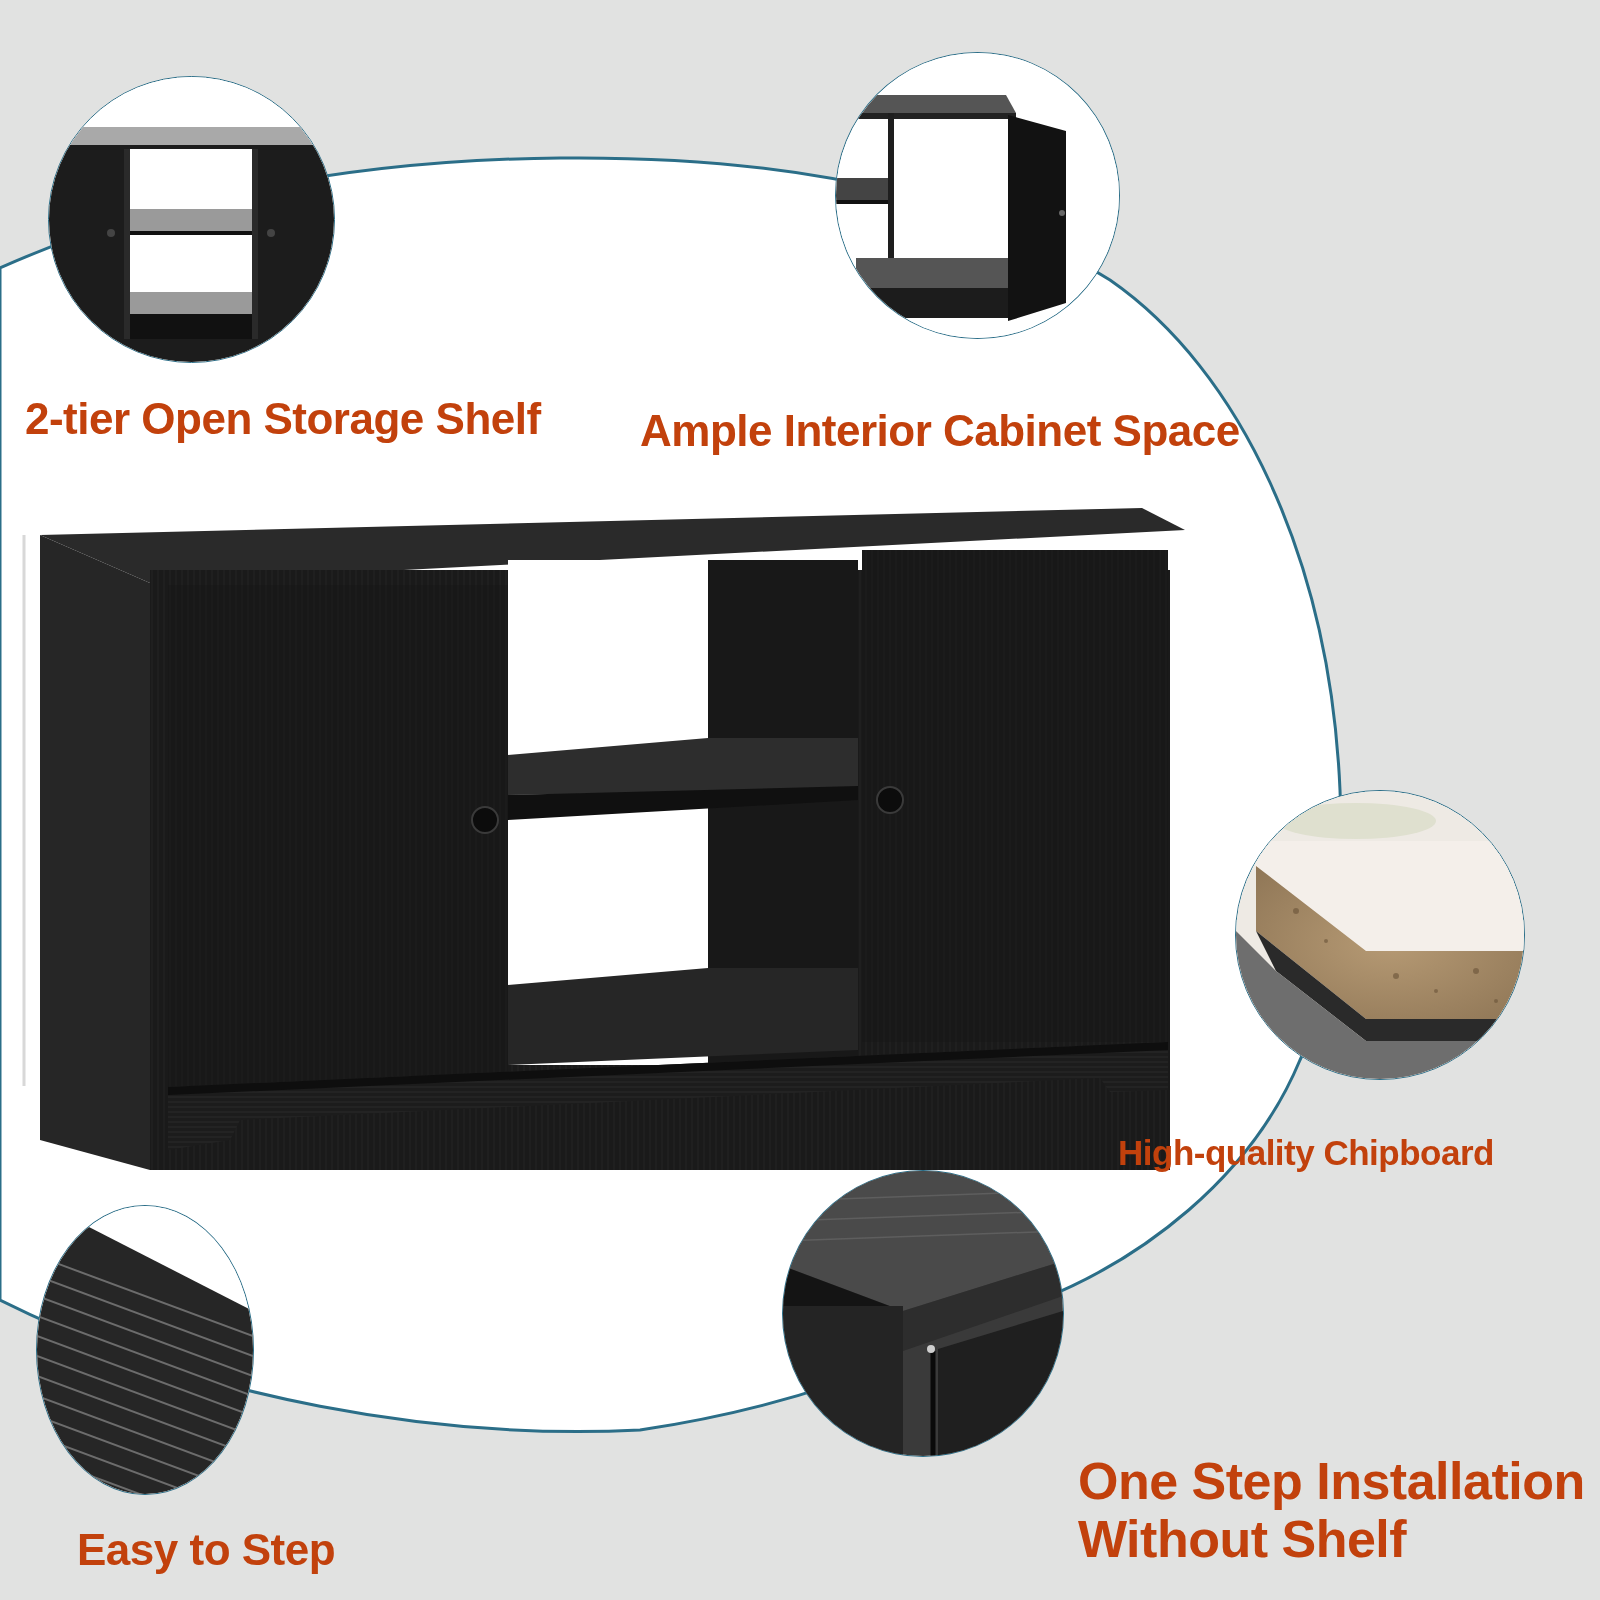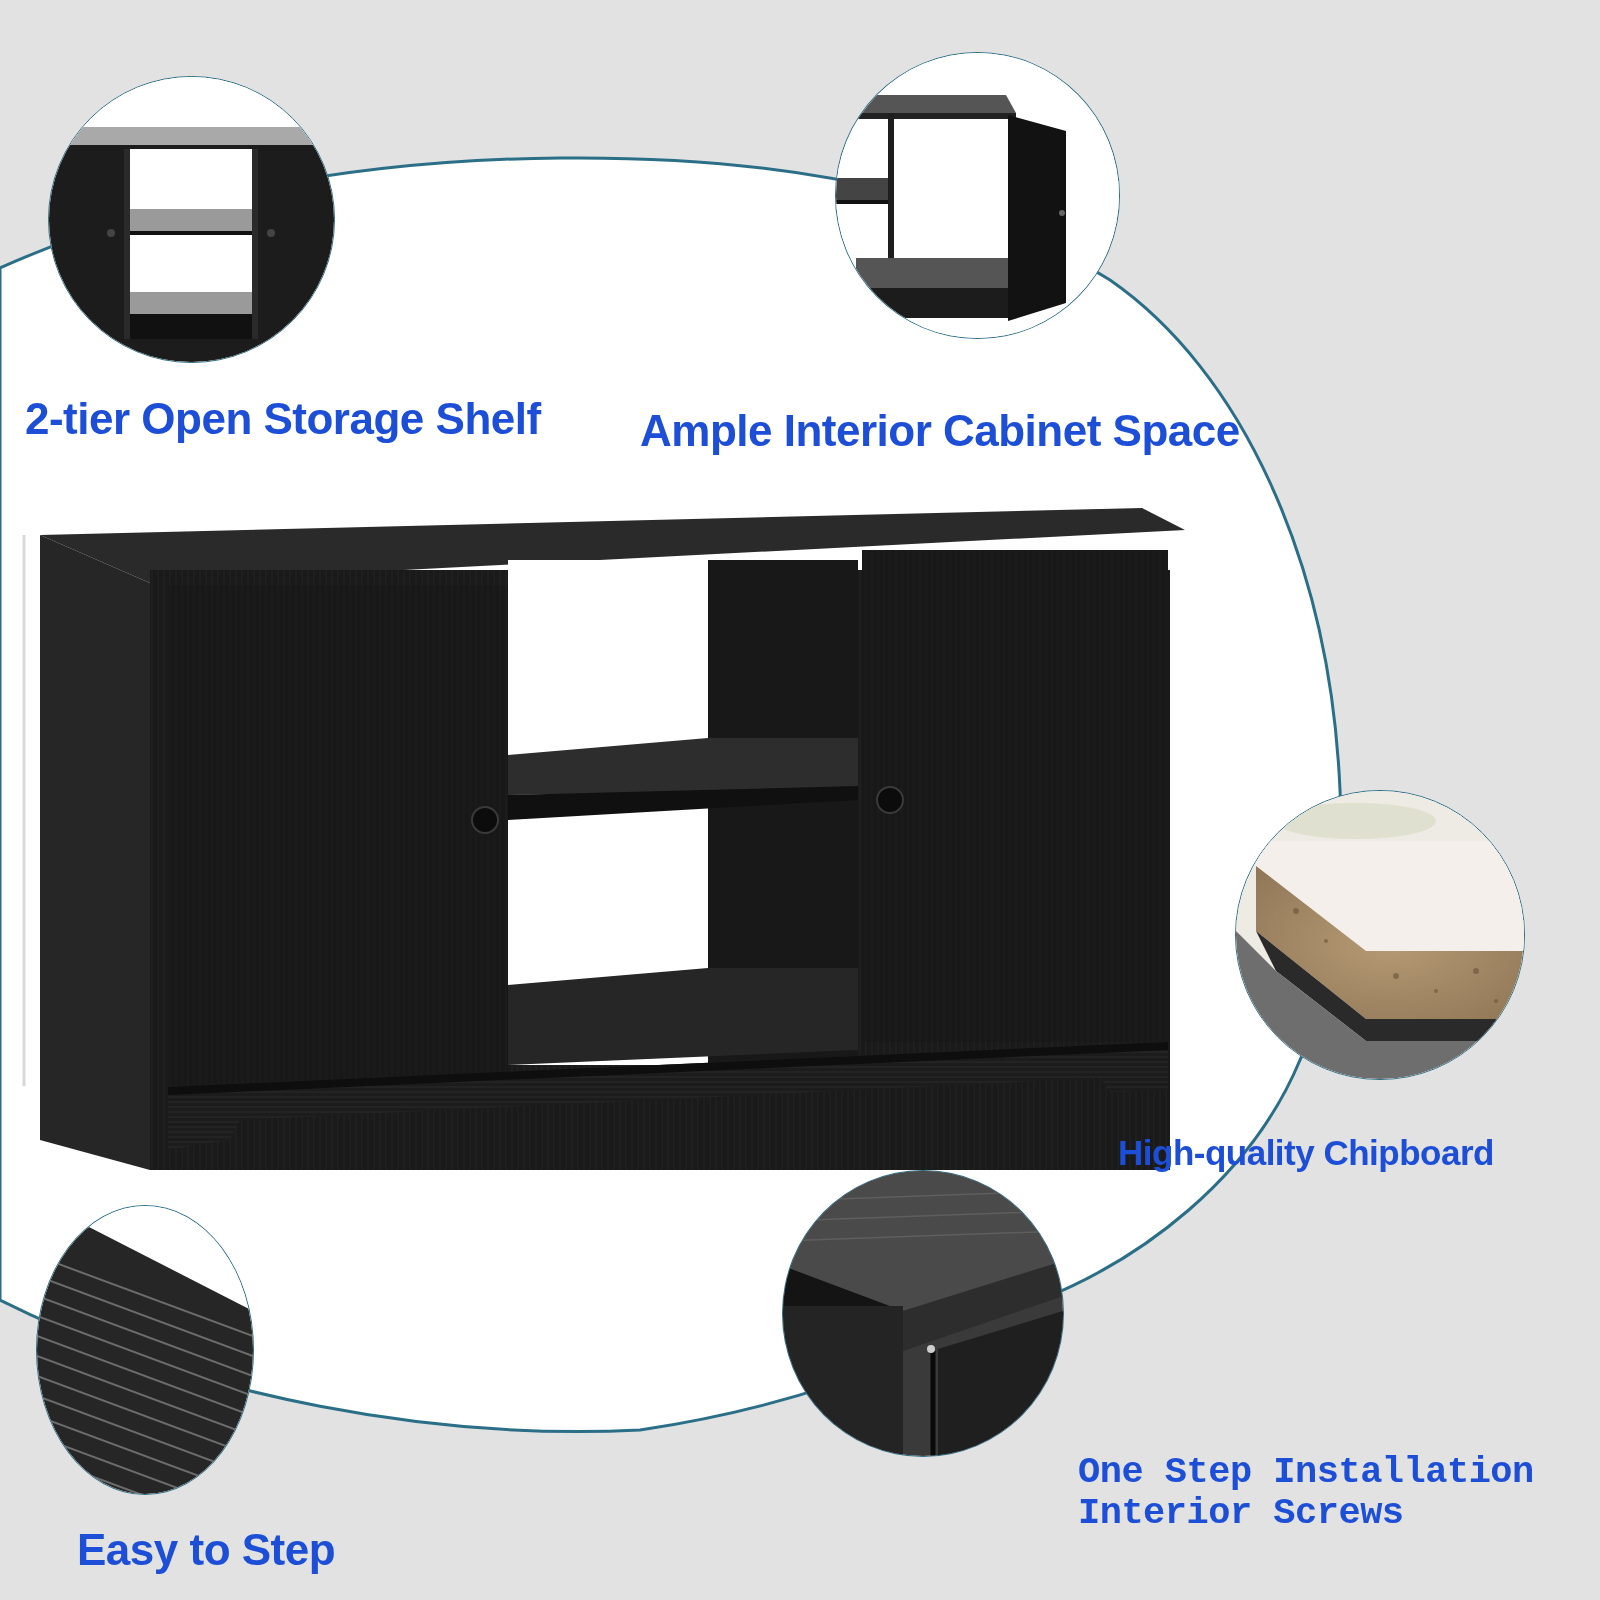--- a/index.html
+++ b/index.html
@@ -1,19 +1,19 @@
 <!DOCTYPE html>
 <html><head>
 <meta charset="utf-8">
 <style>
   html, body { margin: 0; padding: 0; }
   body { width: 1600px; height: 1600px; background: #e1e2e1; overflow: hidden; position: relative; font-family: "Liberation Sans", "DejaVu Sans", sans-serif; }
   .stage { position: absolute; inset: 0; }
   .bg-svg { position: absolute; left: 0; top: 0; }
-  .caption { position: absolute; color: #1d4ed8; font-weight: bold; font-family: "Liberation Sans", "DejaVu Sans", sans-serif; letter-spacing: -0.5px; white-space: nowrap; line-height: 1.12; }
+  .caption { position: absolute; color: #c2410c; font-weight: bold; font-family: "Liberation Sans", "DejaVu Sans", sans-serif; letter-spacing: -0.5px; white-space: nowrap; line-height: 1.12; }
   .circle { position: absolute; border-radius: 50%; overflow: hidden; border: 1.5px solid #2b6e88; background: #fff; }
 </style>
 </head>
 <body>
 
 <div class="stage">
 
   <svg class="bg-svg" width="1600" height="1600" viewBox="0 0 1600 1600">
     <path d="M 0 268 C 140 205, 330 160, 560 158 C 760 156, 960 185, 1110 280 C 1240 370, 1330 560, 1340 790 C 1345 900, 1330 1000, 1300 1060 C 1250 1180, 1140 1260, 1040 1300 C 940 1340, 840 1400, 640 1430 C 440 1440, 200 1400, 0 1300 Z" fill="#ffffff" stroke="#2b6e88" stroke-width="3"></path>
   </svg>
@@ -152,18 +152,18 @@
         <line x1="0" y1="70" x2="280" y2="60"></line>
       </g>
       <polygon points="0,95 120,140 120,180 0,135" fill="#141414"></polygon>
       <polygon points="120,140 280,90 280,125 120,180" fill="#2d2d2d"></polygon>
       <rect x="0" y="135" width="120" height="150" fill="#242424"></rect>
       <polygon points="155,178 280,140 280,285 155,285" fill="#1f1f1f"></polygon>
       <line x1="150" y1="180" x2="150" y2="285" stroke="#0a0a0a" stroke-width="5"></line>
       <circle cx="148" cy="178" r="4" fill="#cfcfcf"></circle>
     </svg>
   </div>
-  <div class="caption" style="left:1078px; top:1452px; font-size:37px;font-family:Liberation Mono, monospace;">
+  <div class="caption" style="left:1078px; top:1452px; font-size:52px;">
     <div>One Step Installation</div>
-    <div>Interior Screws</div>
+    <div>Without Shelf</div>
   </div>
 
 </div>
 
 </body></html>

